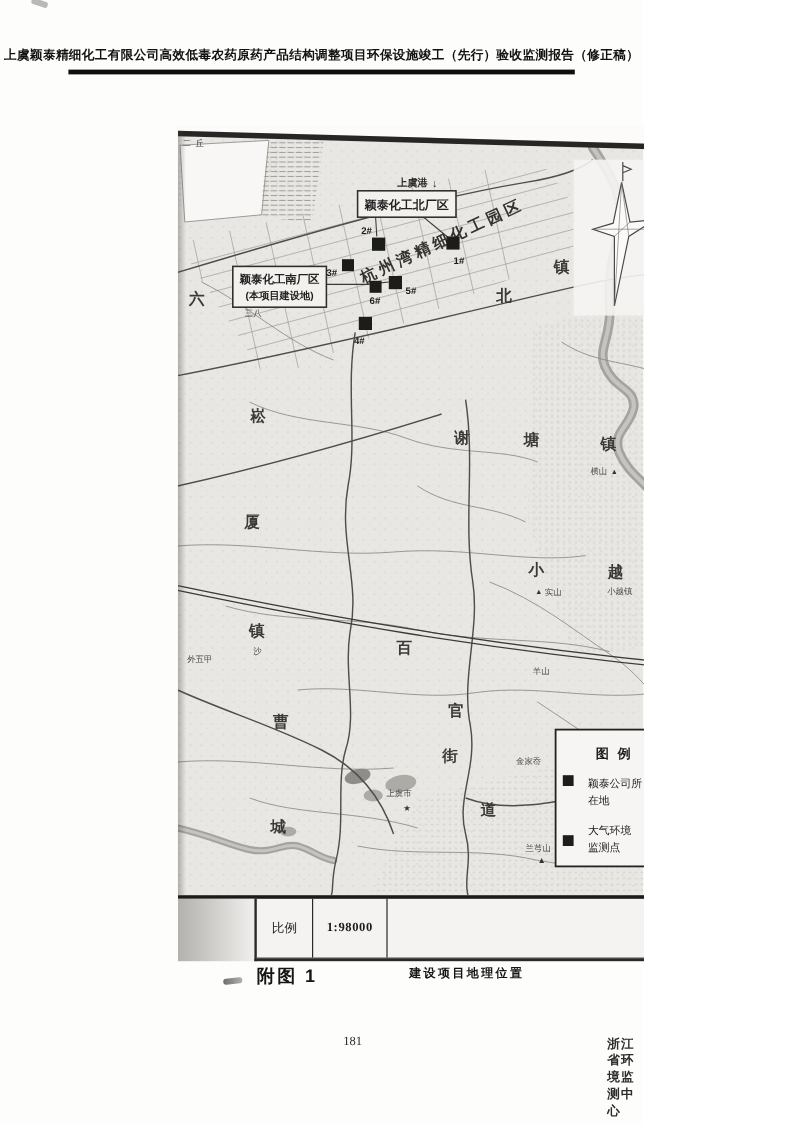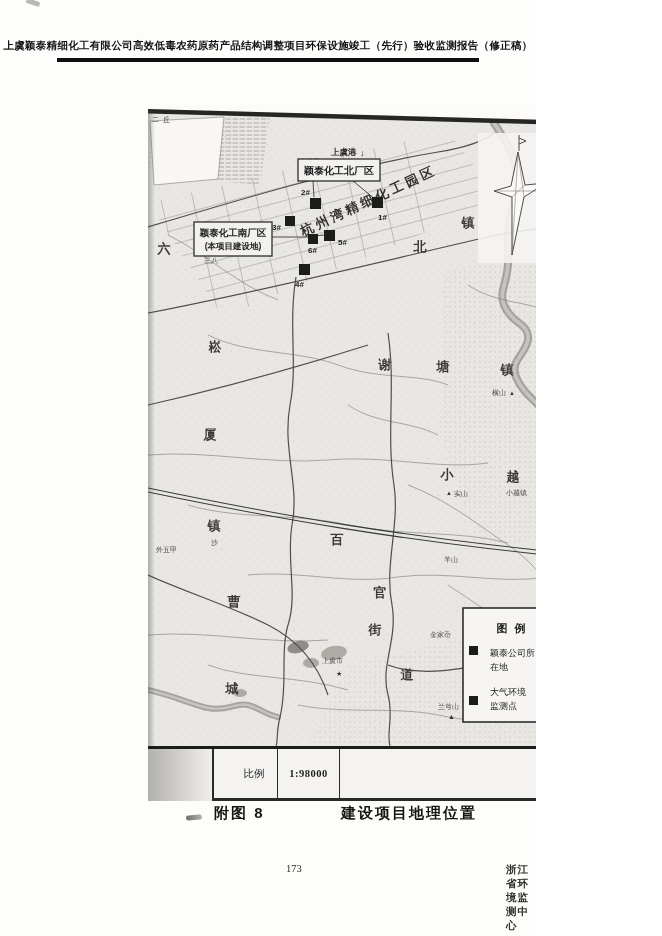--- a/index.html
+++ b/index.html
@@ -17,30 +17,30 @@
   
   .title-block{position:absolute;left:148px;top:746px;width:438px;height:55px;
     border-top:3px solid #1b1b19;background:#f4f3f1;box-sizing:border-box;}
   .tb-shadow{position:absolute;left:0;top:0;width:64px;height:100%;
     background:linear-gradient(90deg,#b3b1ad,#f0efed);}
   .tb-grid{position:absolute;left:64px;top:0;right:0;bottom:0;display:flex;flex-direction:column;
     border-left:2px solid #2a2a27;border-right:1.5px solid #8a8884;border-bottom:2px solid #2a2a27;}
   .tb-row{flex:1;display:flex;}
   .tb-row.first{border-bottom:1.2px solid #2a2a27;}
   .tb-cell{display:flex;align-items:center;justify-content:center;box-sizing:border-box;}
-  .tb-lbl{width:47px;border-right:1.2px solid #2a2a27;font-size:10.5px;color:#222;margin-left:17px;}
+  .tb-lbl{width:47px;border-right:1.2px solid #2a2a27;font-size:10.5px;color:#222;}
   .tb-val{width:62px;border-right:1.2px solid #2a2a27;font-size:10.5px;font-weight:bold;
     color:#1d1d1b;font-family:Liberation Serif, serif;letter-spacing:.5px;}
   .tb-rest{flex:1;}
   
   .caption-dash{position:absolute;left:186px;top:815px;width:16px;height:5px;border-radius:3px;
     background:linear-gradient(90deg,#6e6e6a,#b3b1ad);transform:rotate(-6deg);}
   .caption-no{position:absolute;left:214px;top:804px;font-size:15px;font-weight:bold;
     letter-spacing:2px;color:#151513;}
-  .caption-title{position:absolute;left:341px;top:804px;font-size:15px;font-weight:bold;
+  .caption-title{position:absolute;left:341px;top:804px;font-size:10px;font-weight:bold;
     letter-spacing:2px;color:#151513;}
   
   .page-num{position:absolute;left:286px;top:863px;font-size:10.5px;color:#2b2b29;
     font-family:"Liberation Serif",serif;}
   .footer-org{position:absolute;left:506px;top:863px;font-size:10.5px;font-weight:bold;
     letter-spacing:1px;color:#2e2d2b;font-family:Liberation Mono, monospace;}
   .scan-line{position:absolute;left:597px;top:62px;width:1px;height:795px;background:#e0dfdc;}
   .corner-smudge{position:absolute;left:26px;top:0;width:14px;height:5px;background:#777672;
     transform:rotate(18deg);opacity:.5;border-radius:2px;}
 </style>
@@ -260,20 +260,20 @@
     <div class="tb-grid">
       <div class="tb-row first">
         <div class="tb-cell tb-lbl">比例</div>
         <div class="tb-cell tb-val">1:98000</div>
         <div class="tb-cell tb-rest"></div>
       </div>
     </div>
   </div>
 
   <div class="caption-dash"></div>
-  <div class="caption-no">附图 8</div>
+  <div class="caption-no">附图 1</div>
   <div class="caption-title">建设项目地理位置</div>
 
-  <div class="page-num">173</div>
+  <div class="page-num">181</div>
   <div class="footer-org">浙江省环境监测中心</div>
   <div class="scan-line"></div>
 
 </div>
 
 </body></html>

